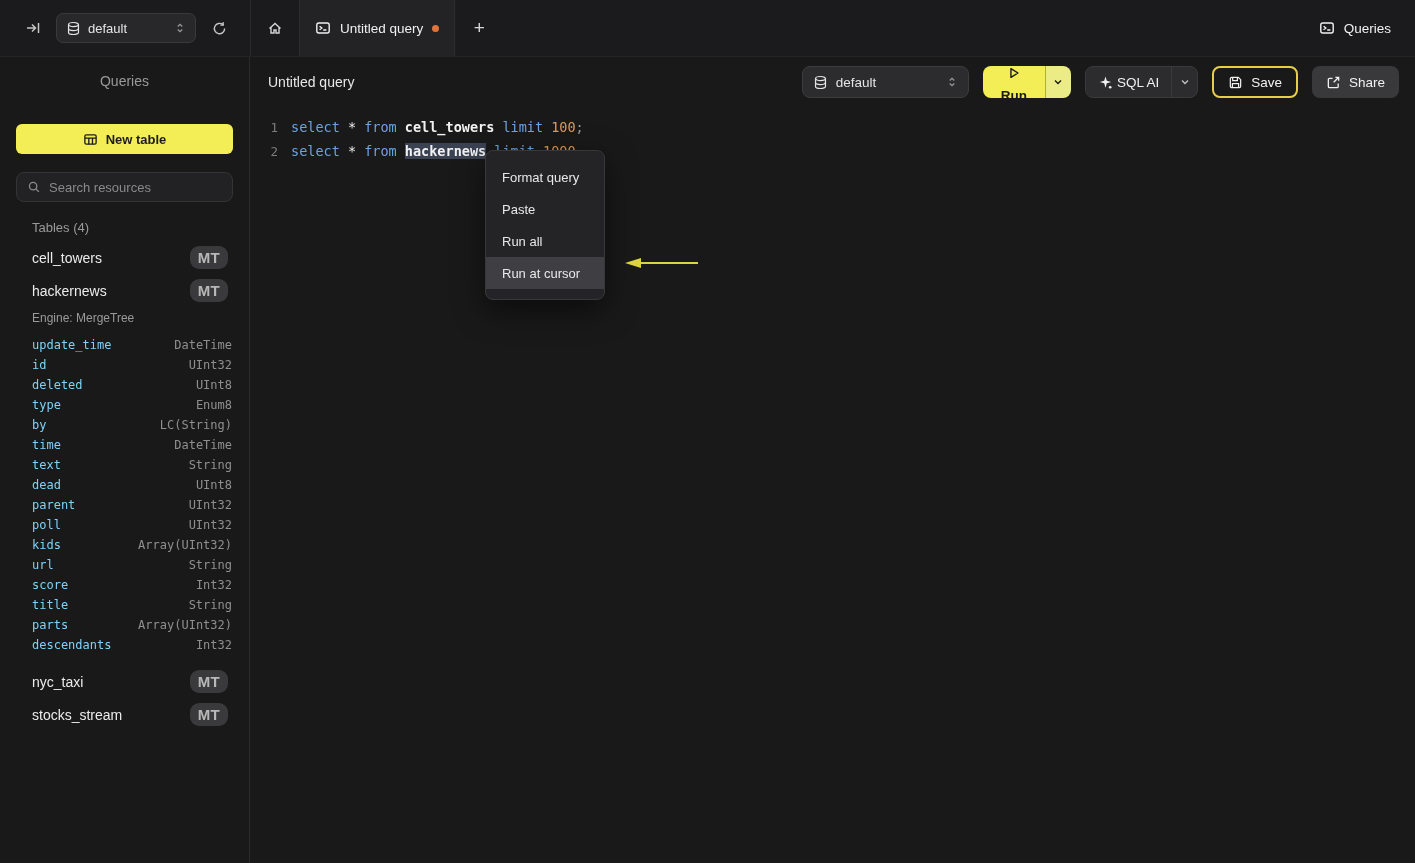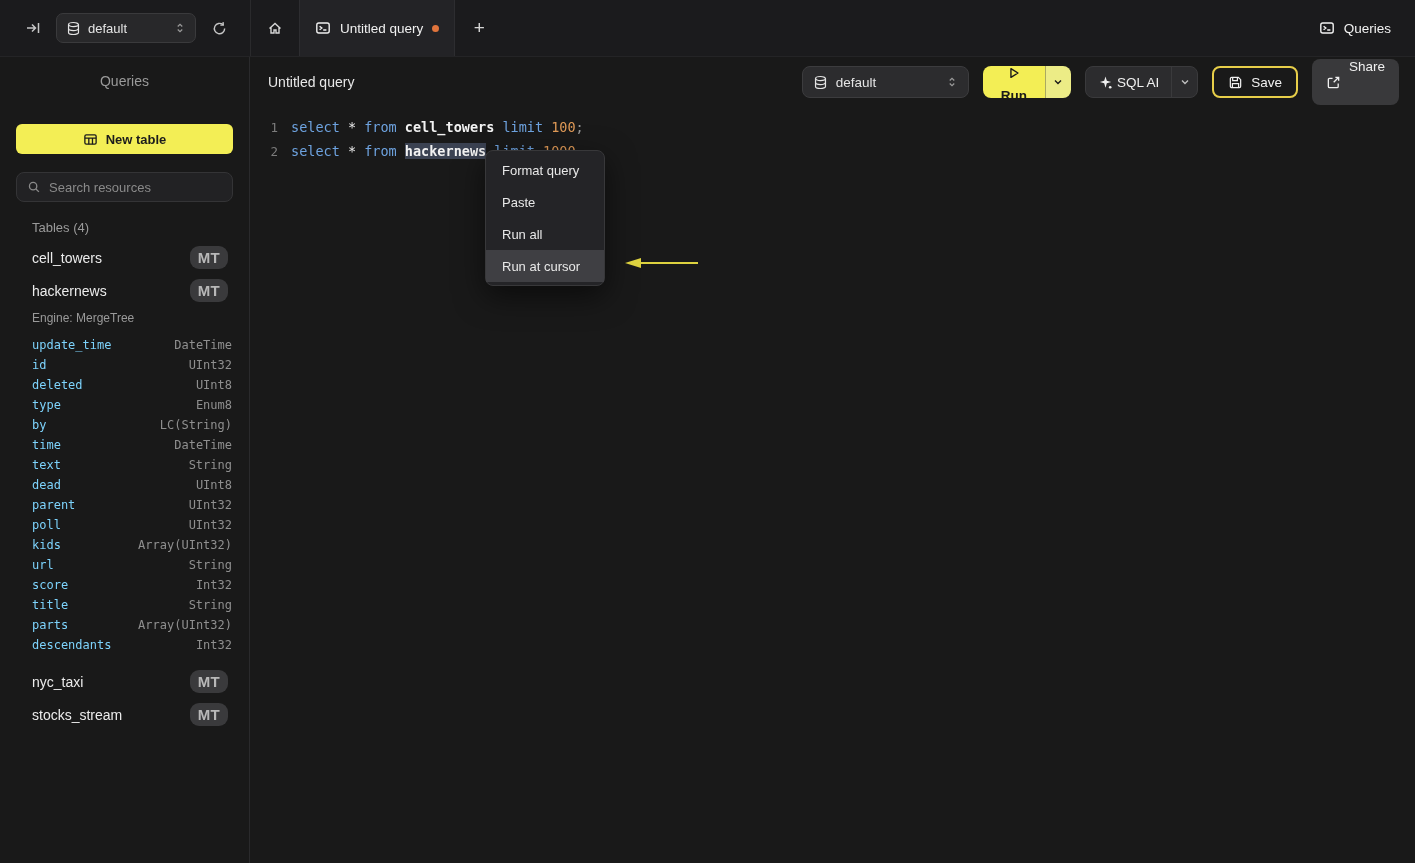--- a/index.html
+++ b/index.html
@@ -138,41 +138,41 @@
   }
   .sqlai-btn { display: flex; height: 32px; border-radius: 8px; overflow: hidden; background: #2c2c2e; border: 1px solid #3a3a3c; }
   .sqlai-main { display: flex; align-items: center; gap: 4px; padding: 0 12px; color: #f0f0f0; font-size: 13.5px; background: none; border: none; }
   .sqlai-caret { width: 26px; border: none; border-left: 1px solid #3a3a3c; color: #c0c0c0; background: none; display: flex; align-items: center; justify-content: center; }
   .save-btn {
     height: 32px; padding: 14px 14px; background: transparent;
     border: 2px solid #e7ce49; border-radius: 8px; color: #f0f0f0; font-size: 13.5px;
     display: flex; align-items: center; gap: 8px;
   }
   .share-btn {
-    height: 46px; padding: 0 14px; background: #39393b; border: none; border-radius: 8px;
-    color: #f0f0f0; font-size: 13.5px; display: flex; gap: 8px;
+    height: 32px; padding: 0 14px; background: #39393b; border: none; border-radius: 8px;
+    color: #f0f0f0; font-size: 13.5px; display: flex; align-items: center; gap: 8px;
   }
 
   
   .editor { padding-top: 8px; font-family: "DejaVu Sans Mono", monospace; font-size: 13.5px; }
   .code-line { display: flex; height: 24px; align-items: center; }
   .line-number { width: 28px; text-align: right; color: #7c7c7c; font-size: 12.5px; flex-shrink: 0; }
   .code-text { margin-left: 13px; white-space: pre; color: #d8d8d8; }
   .tok-kw { color: var(--kw); }
   .tok-tb { color: #f2f2f2; font-weight: 700; }
   .tok-nm { color: var(--num); }
   .tok-pu { color: #9a9a9a; }
   .tok-st { color: #eaeaea; }
   .tok-sel { background: var(--sel); }
 
   
   .context-menu {
     position: absolute; left: 235px; top: 93px; width: 120px;
     background: #242427; border: 1px solid #38383a; border-radius: 8px;
-    padding: 3px 0; box-shadow: 0 10px 30px rgba(0,0,0,.55); z-index: 5;
+    padding: 10px 0; box-shadow: 0 10px 30px rgba(0,0,0,.55); z-index: 5;
   }
   .menu-item { height: 32px; display: flex; align-items: center; padding: 0 16px; font-size: 13px; color: #e8e8e8; cursor: pointer; white-space: nowrap; }
   .menu-item.highlighted { background: #3f3f43; }
 
   .annotation-arrow { position: absolute; left: 372px; top: 199px; z-index: 6; pointer-events: none; }
 </style>
 </head>
 <body style="--accent: #f3ee55; --caret-bg: #ecec86; --dot: #e0743c; --kw: #6ea3e0; --num: #e09a57; --sel: #3b4252;">
 
 <div class="app">

